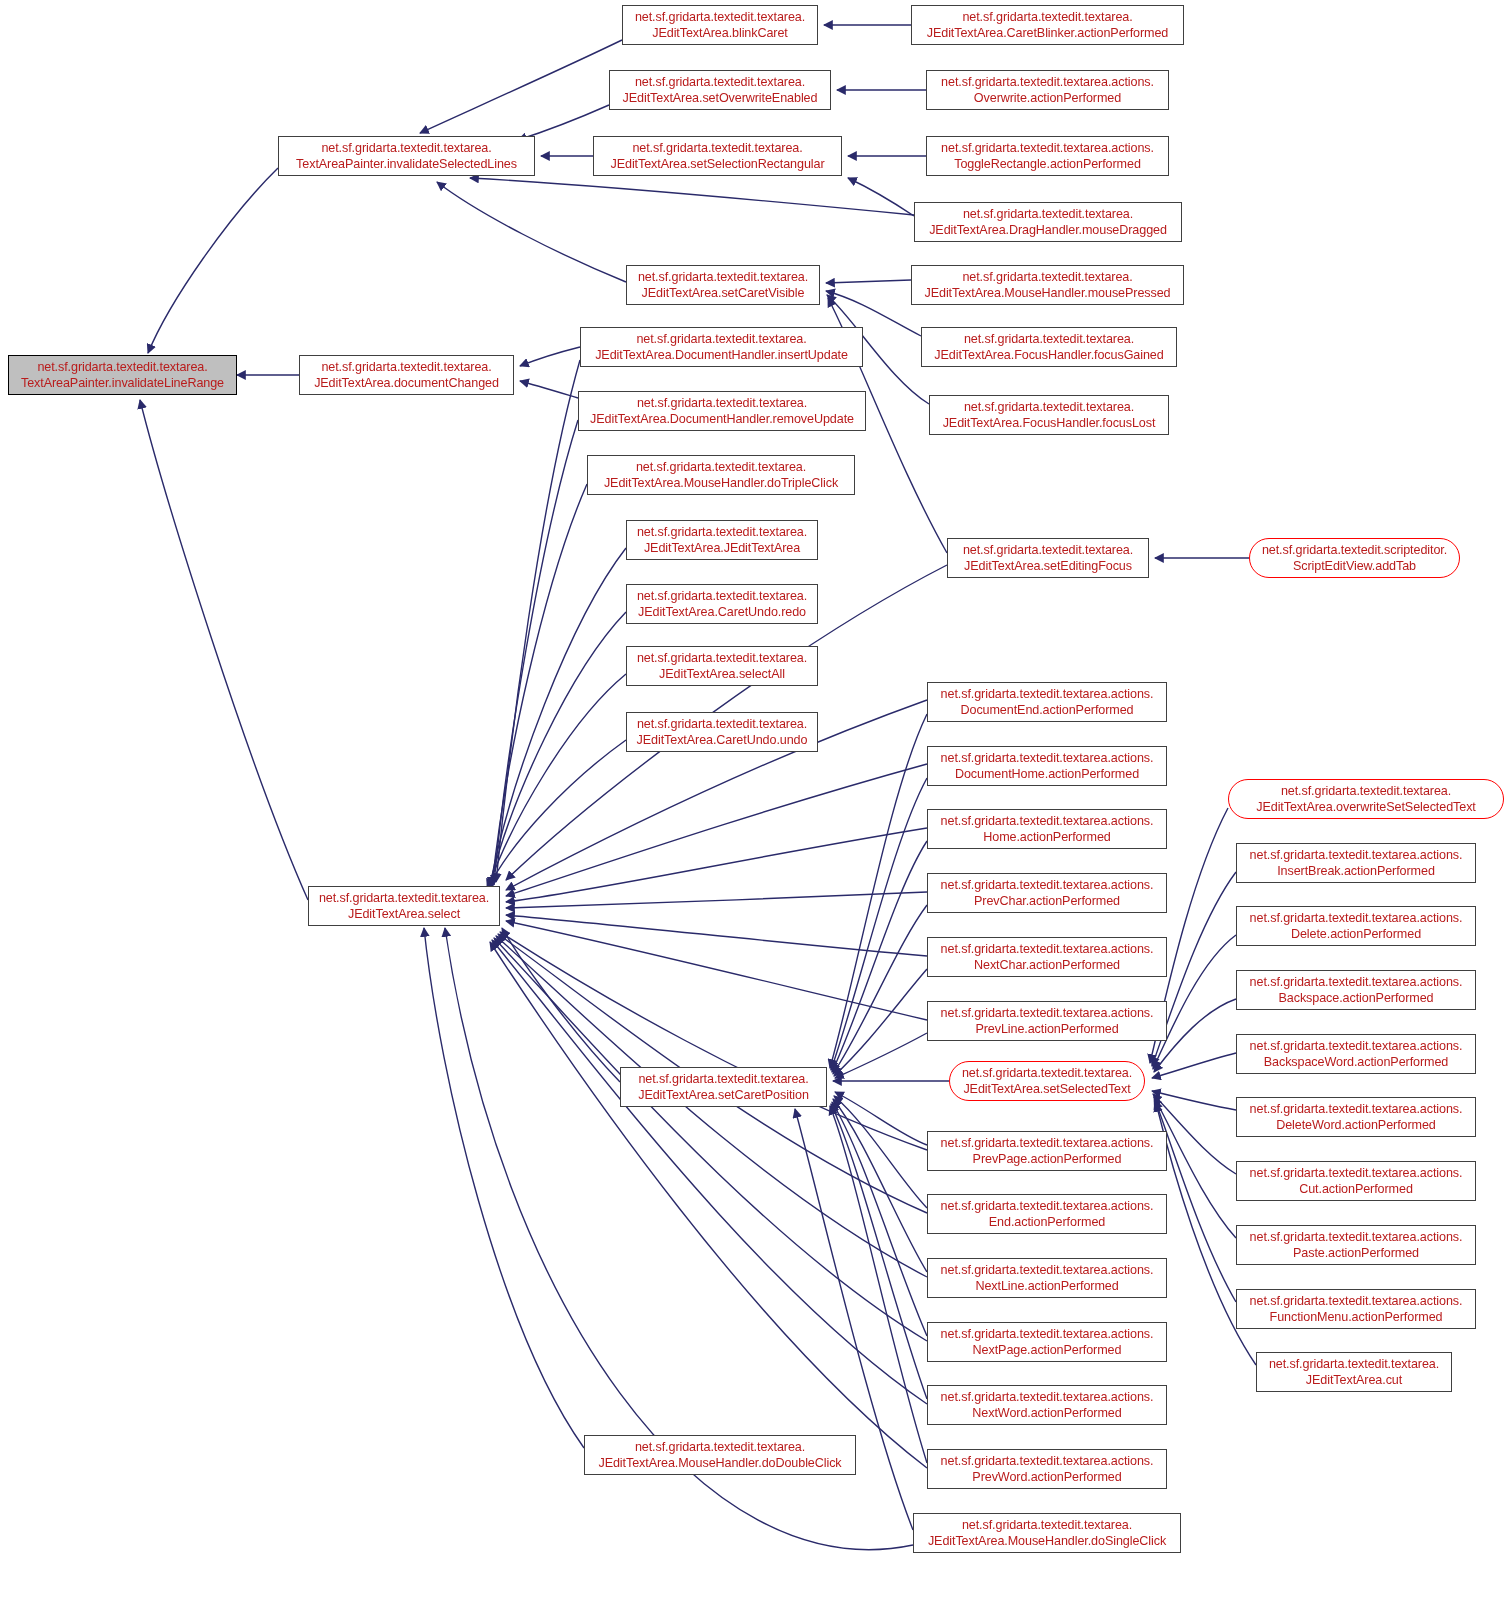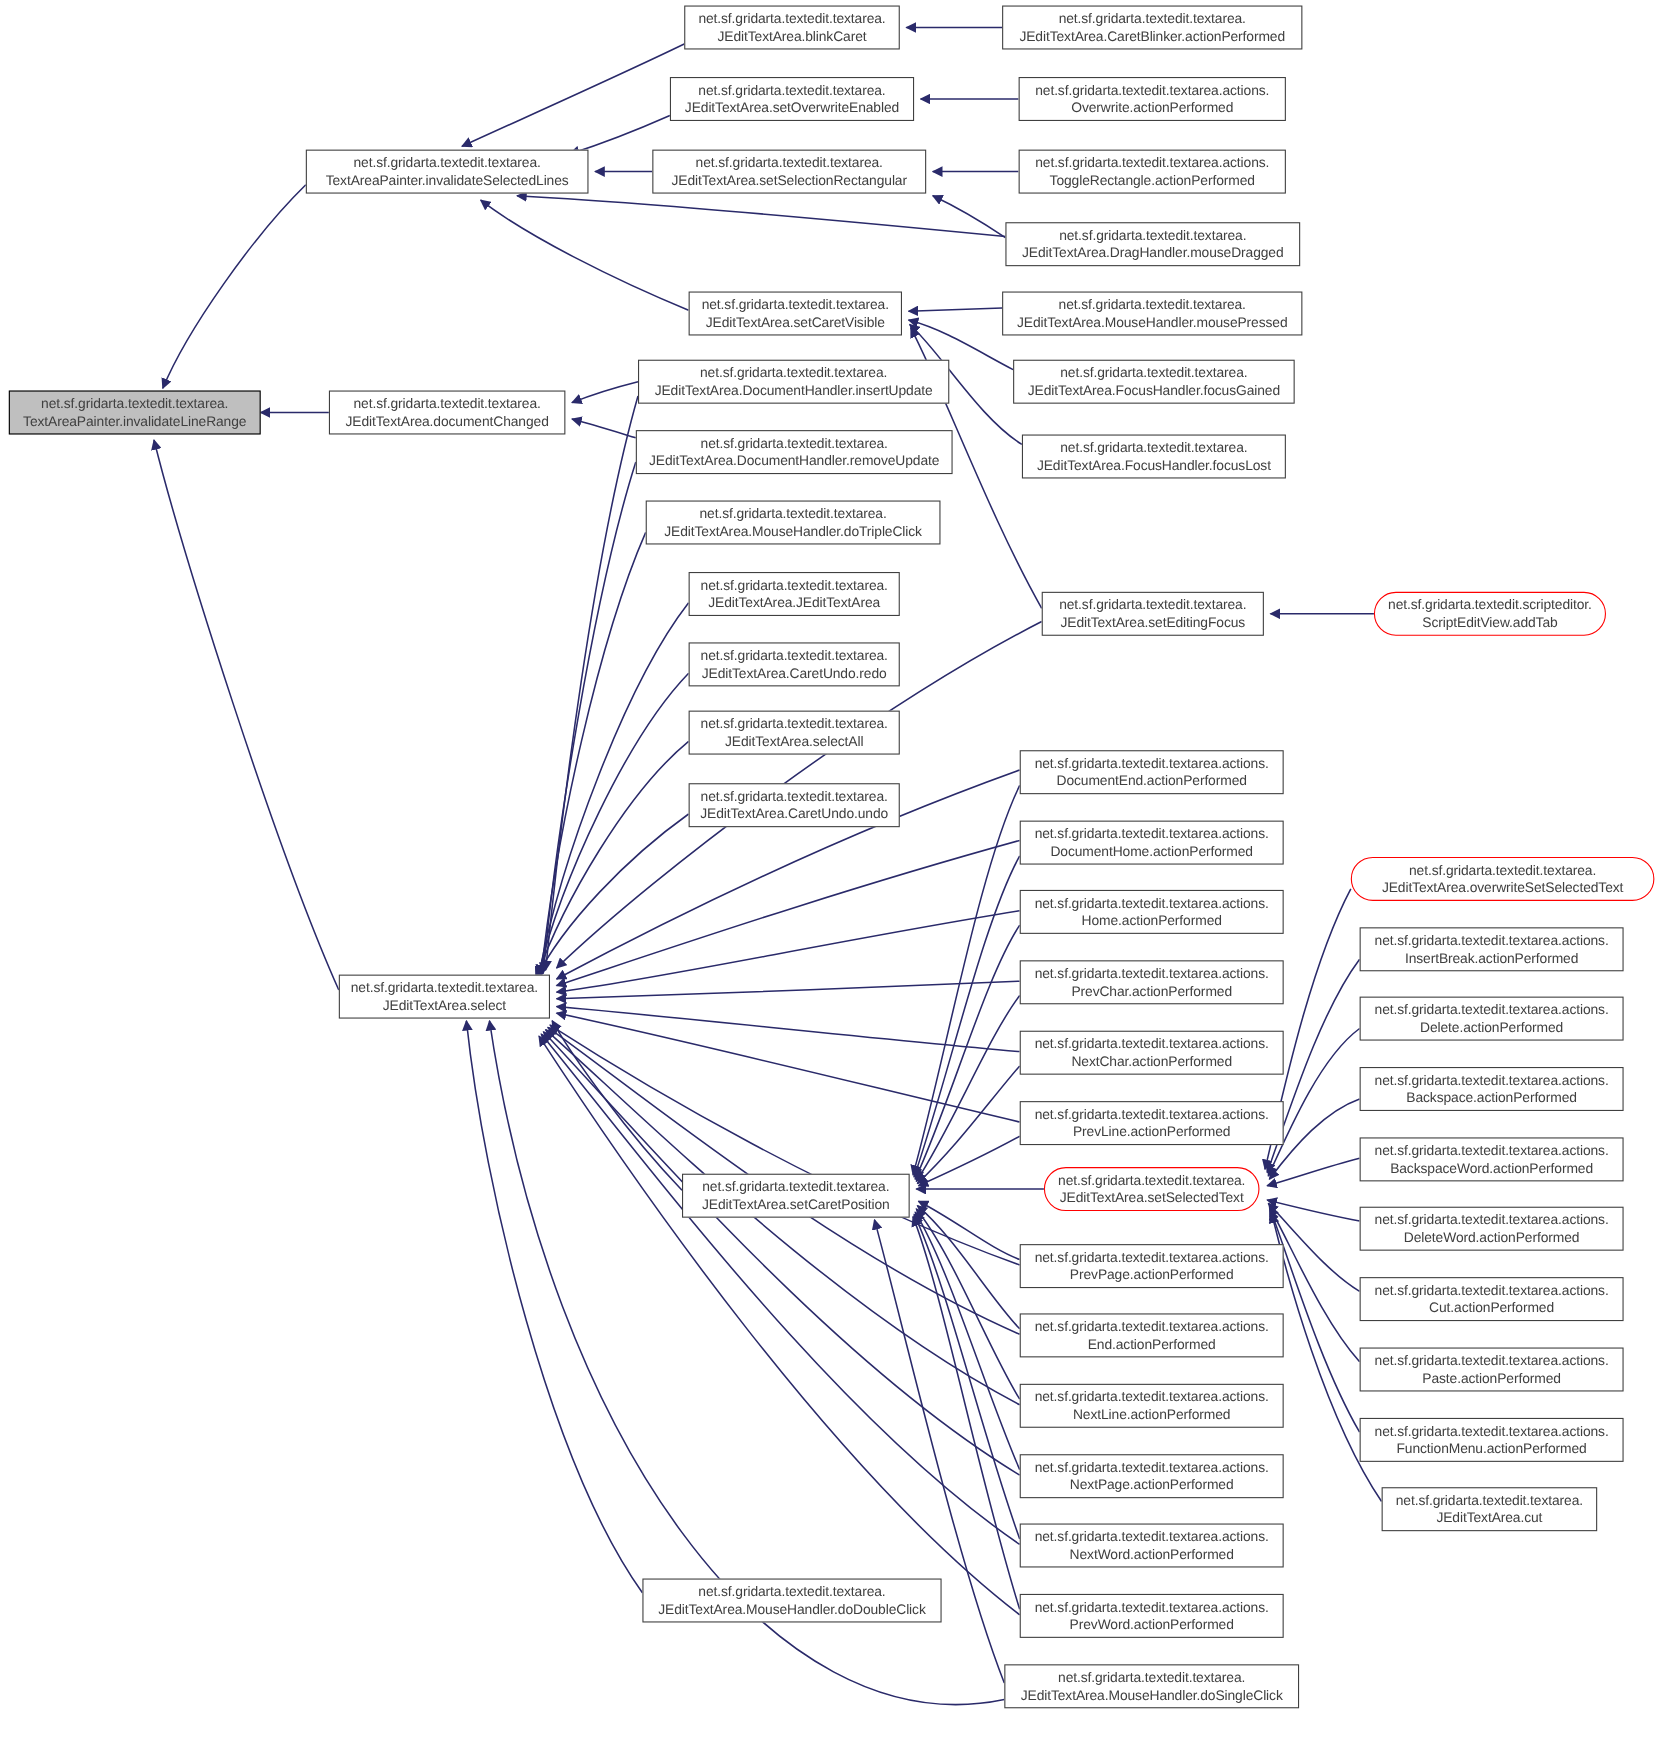--- a/index.html
+++ b/index.html
@@ -24,21 +24,21 @@
   }
   .node {
     position: absolute;
     box-sizing: border-box;
     display: flex;
     align-items: center;
     justify-content: center;
     text-align: center;
     border: 1px solid #404040;
     background: #ffffff;
-    color: #404040;
+    color: #b91c1c;
     font-size: 12.6px;
     line-height: 16.5px;
     letter-spacing: -0.1px;
     white-space: pre-line;
     padding: 1px 4px;
     z-index: 2;
   }
   .node.root {
     background: #bfbfbf;
     border-color: #000000;

